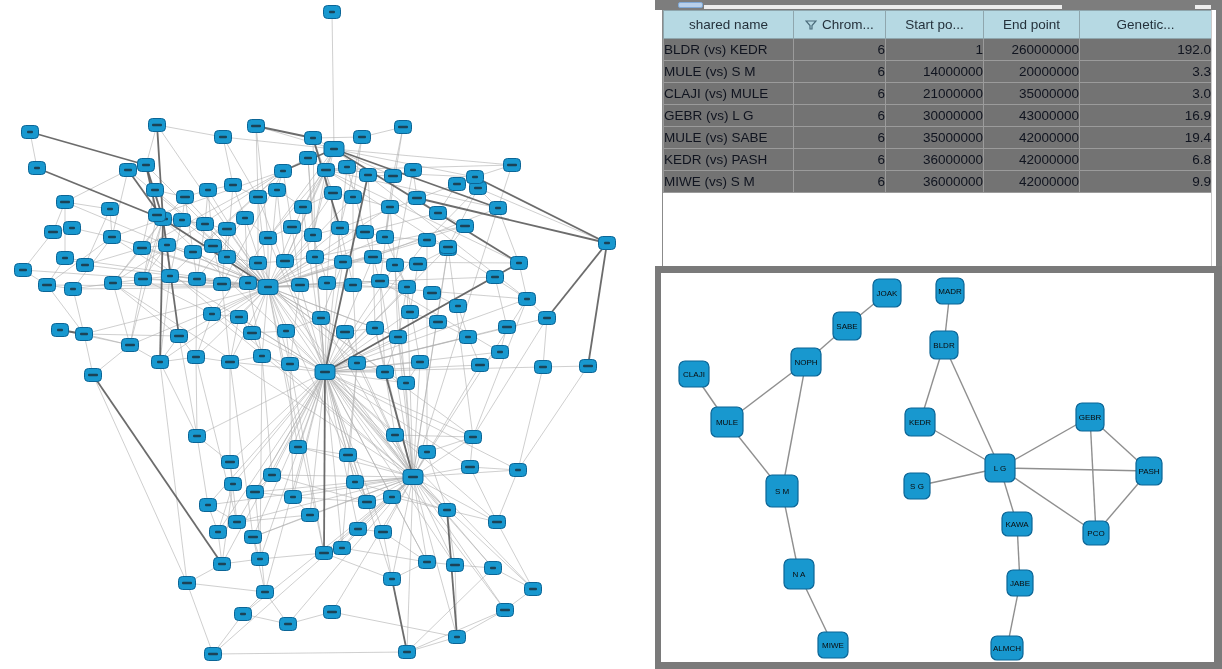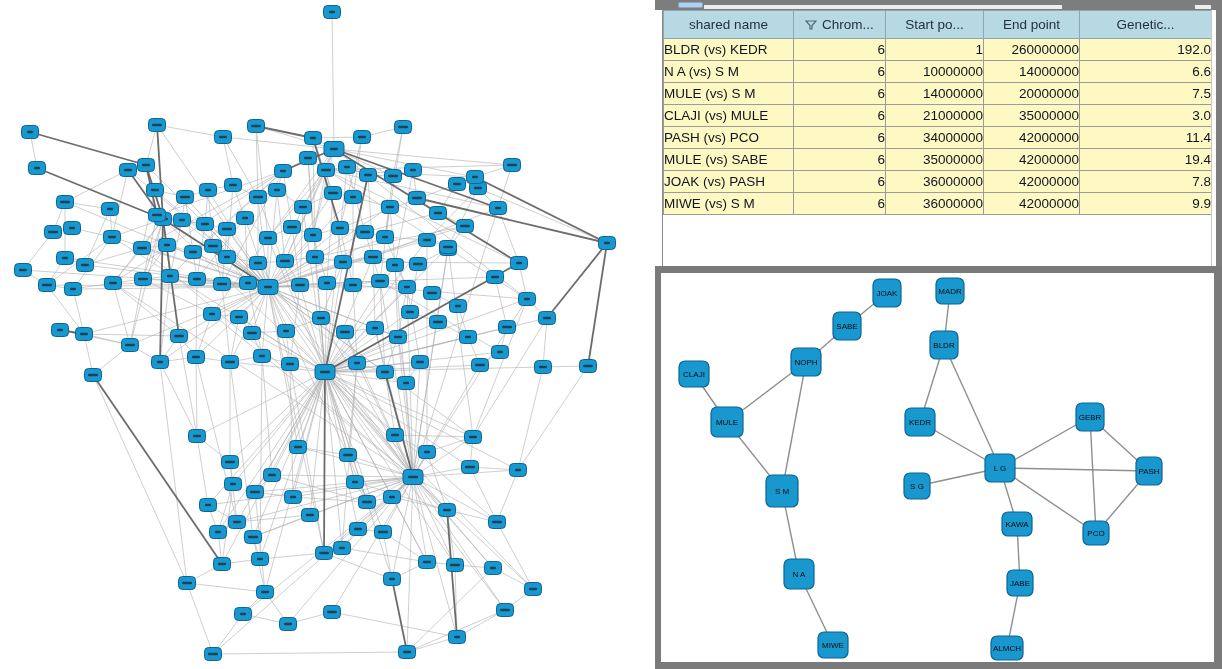--- a/index.html
+++ b/index.html
@@ -14,21 +14,21 @@
                border:1px solid #7fa8d6;border-radius:2px;box-sizing:border-box;}
   .strip-track{position:absolute;left:49px;top:5px;width:358px;height:4px;background:#ededed;}
   .strip-track2{position:absolute;left:540px;top:5px;width:16px;height:4px;background:#ededed;}
   
   .table-wrap{position:absolute;left:7px;top:10px;width:548px;height:256px;background:#ffffff;
               border-left:1px solid #8b8b8b;}
   table.attr{border-collapse:collapse;table-layout:fixed;width:548px;padding-left:24px;}
   table.attr th{background:#b6d9e3;border:1px solid #8fa6ad;font-weight:normal;
                 font-size:13.5px;color:#25323c;height:27px;text-align:center;
                 overflow:hidden;white-space:nowrap;padding:0 4px;}
-  table.attr td{border:1px solid #9b9b9b;background:#fef9c3;font-size:13.5px;color:#10141f;
+  table.attr td{border:1px solid #9b9b9b;background:#737373;font-size:13.5px;color:#10141f;
                 height:21px;overflow:hidden;white-space:nowrap;padding:0;}
   td.c-name{text-align:left;padding-left:6px;}
   td.c-chrom{text-align:right;padding-right:14px;}
   td.c-num{text-align:right;padding-right:9px;}
   .funnel{display:inline-block;vertical-align:-1px;margin-right:5px;}
   .table-right-gutter{position:absolute;left:556px;top:10px;width:5px;height:256px;background:#ffffff;
                       border-left:1px solid #c9c9c9;}
   .table-right-edge{position:absolute;left:561px;top:10px;width:6px;height:256px;background:#7d7d7d;}
   
   .net-panel{position:absolute;left:0;top:266px;width:567px;height:403px;background:#7a7a7a;padding-left:22px;}
@@ -1309,60 +1309,53 @@
           </thead>
         <tbody id="attr-body">
             <tr>
               <td class="c-name">BLDR (vs) KEDR</td>
               <td class="c-chrom">6</td>
               <td class="c-num">1</td>
               <td class="c-num">260000000</td>
               <td class="c-num">192.0</td>
             </tr>
             <tr>
-              <td class="c-name">N A (vs) S M</td>
-              <td class="c-chrom">6</td>
-              <td class="c-num">10000000</td>
-              <td class="c-num">14000000</td>
-              <td class="c-num">6.6</td>
-            </tr>
-            <tr>
               <td class="c-name">MULE (vs) S M</td>
               <td class="c-chrom">6</td>
               <td class="c-num">14000000</td>
               <td class="c-num">20000000</td>
-              <td class="c-num">7.5</td>
+              <td class="c-num">3.3</td>
             </tr>
             <tr>
               <td class="c-name">CLAJI (vs) MULE</td>
               <td class="c-chrom">6</td>
               <td class="c-num">21000000</td>
               <td class="c-num">35000000</td>
               <td class="c-num">3.0</td>
             </tr>
             <tr>
-              <td class="c-name">PASH (vs) PCO</td>
+              <td class="c-name">GEBR (vs) L G</td>
               <td class="c-chrom">6</td>
-              <td class="c-num">34000000</td>
-              <td class="c-num">42000000</td>
-              <td class="c-num">11.4</td>
+              <td class="c-num">30000000</td>
+              <td class="c-num">43000000</td>
+              <td class="c-num">16.9</td>
             </tr>
             <tr>
               <td class="c-name">MULE (vs) SABE</td>
               <td class="c-chrom">6</td>
               <td class="c-num">35000000</td>
               <td class="c-num">42000000</td>
               <td class="c-num">19.4</td>
             </tr>
             <tr>
-              <td class="c-name">JOAK (vs) PASH</td>
+              <td class="c-name">KEDR (vs) PASH</td>
               <td class="c-chrom">6</td>
               <td class="c-num">36000000</td>
               <td class="c-num">42000000</td>
-              <td class="c-num">7.8</td>
+              <td class="c-num">6.8</td>
             </tr>
             <tr>
               <td class="c-name">MIWE (vs) S M</td>
               <td class="c-chrom">6</td>
               <td class="c-num">36000000</td>
               <td class="c-num">42000000</td>
               <td class="c-num">9.9</td>
             </tr>
           </tbody>
       </table>

